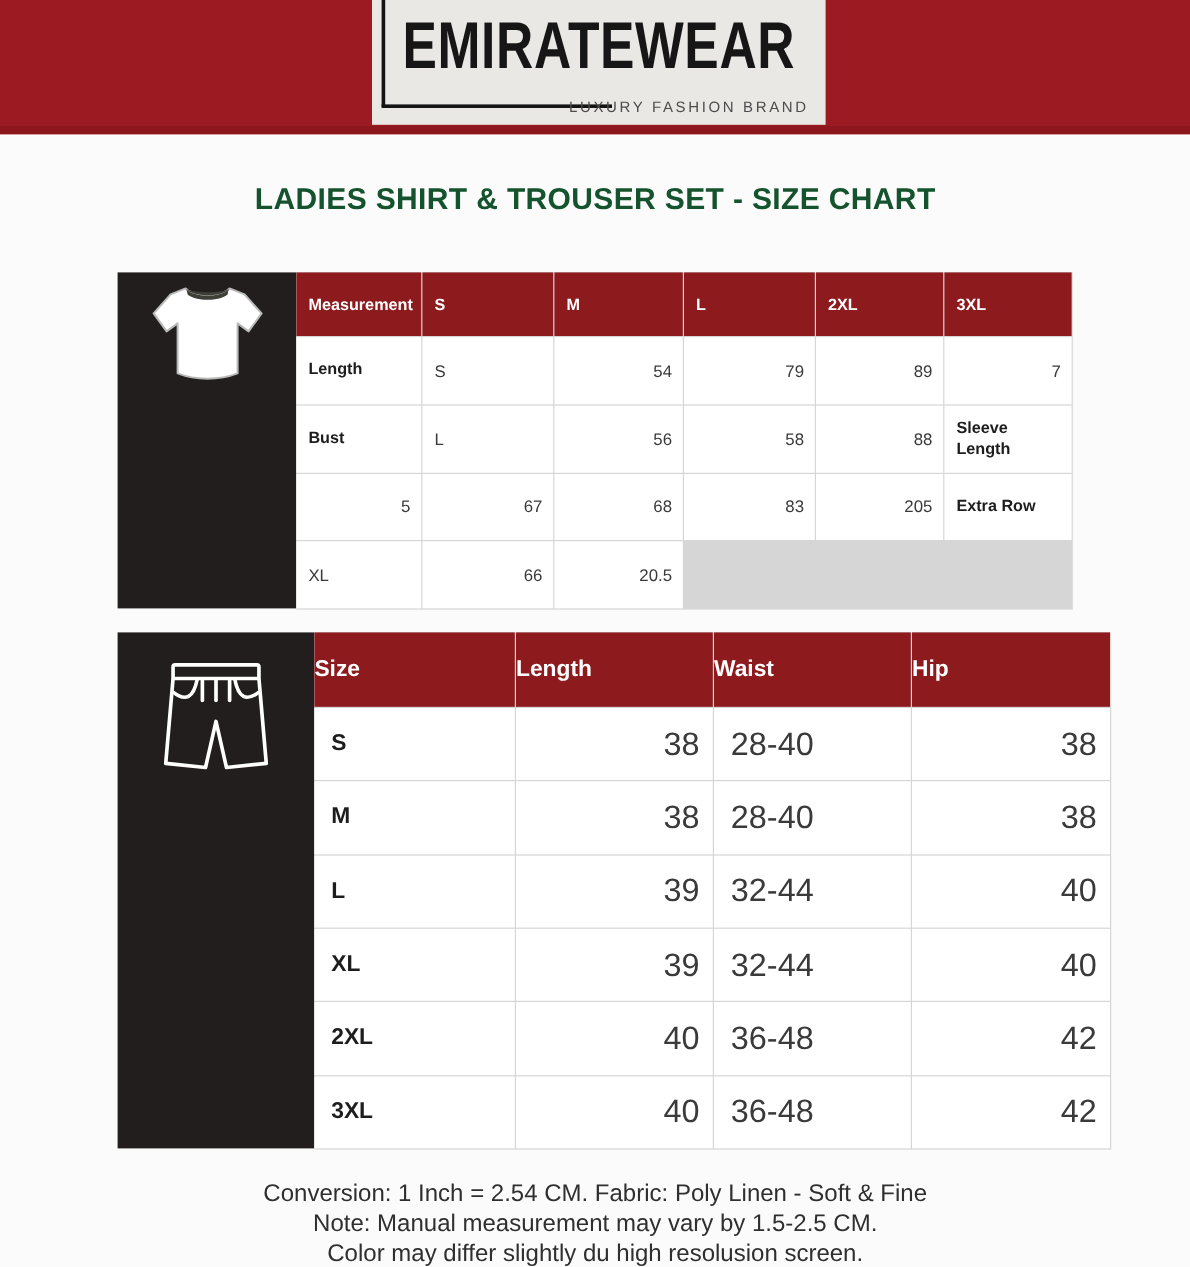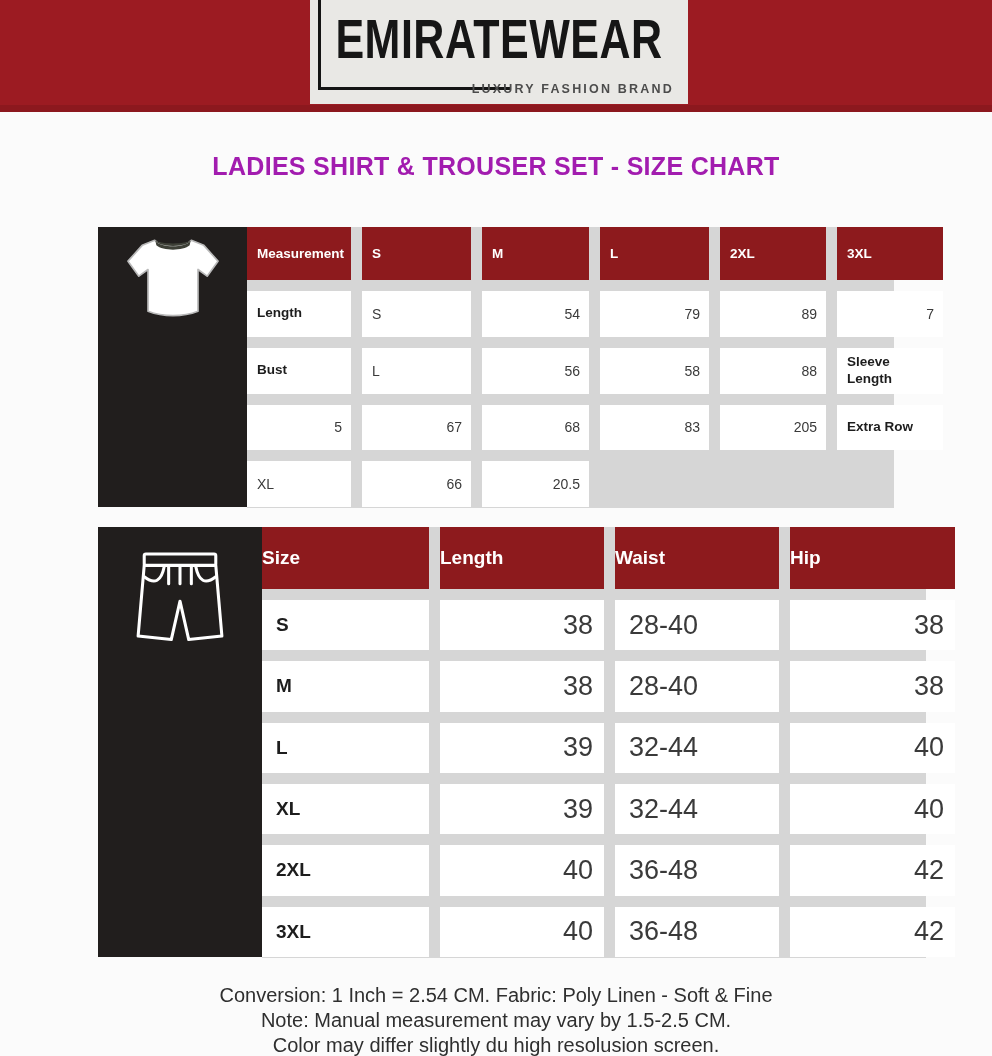--- a/index.html
+++ b/index.html
@@ -25,48 +25,48 @@
   .logo-hline { position:absolute; left:8px; top:87px; width:192px; height:3px; background:#141414; }
   .brand-name {
     position:absolute; left:0; top:8px; width:100%;
     text-align:center; color:#161616;
     font-size:43px; font-weight:800; letter-spacing:0.5px;
     transform:scaleY(1.28); transform-origin:top center;
     white-space:nowrap;
   }
   .brand-tagline {
     position:absolute; right:14px; top:82px;
-    font-size:12.5px; letter-spacing:2.2px; color:#4c4c4c; font-weight:700;
+    font-size:12.5px; letter-spacing:2.2px; color:#4c4c4c; font-weight:400;
     white-space:nowrap;
   }
 
   
   .page-title {
     position:absolute; left:0; top:152px; width:992px;
     text-align:center; font-size:25px; font-weight:700;
-    color:#a21caf; letter-spacing:0.3px;
+    color:#14532d; letter-spacing:0.3px;
   }
 
   
   .side-panel { position:absolute; background:#211e1d; }
   .shirt-panel   { left:98px; top:227px; width:149px; height:280px; }
   .trouser-panel { left:98px; top:527px; width:164px; height:430px; }
   .panel-icon { position:absolute; left:50%; transform:translateX(-50%); }
   .shirt-panel .panel-icon   { top:8px; }
   .trouser-panel .panel-icon { top:16px; }
   .v-label {
     position:absolute; color:#ffffff; font-weight:700;
     text-align:center; transform:rotate(-90deg); white-space:nowrap;
   }
   .shirt-panel .v-label   { left:-26px; top:382px; width:200px; font-size:56px; }
   .shirt-panel .v-label, .trouser-panel .v-label { left:50%; margin-left:-100px; }
 
   
   .data-table {
-    position:absolute; display:grid; gap:11px;
+    position:absolute; display:grid; gap:1px;
     background:#d6d6d6; padding:0 1px 1px 0;
   }
   .shirt-table {
     left:247px; top:227px; width:647px; height:281px;
     grid-template-columns:104px 109px 107px 109px 106px 106px;
     grid-template-rows:53px repeat(4, 1fr);
   }
   .trouser-table {
     left:262px; top:527px; width:664px; height:431px;
     grid-template-columns:167px 164px 164px 165px;

